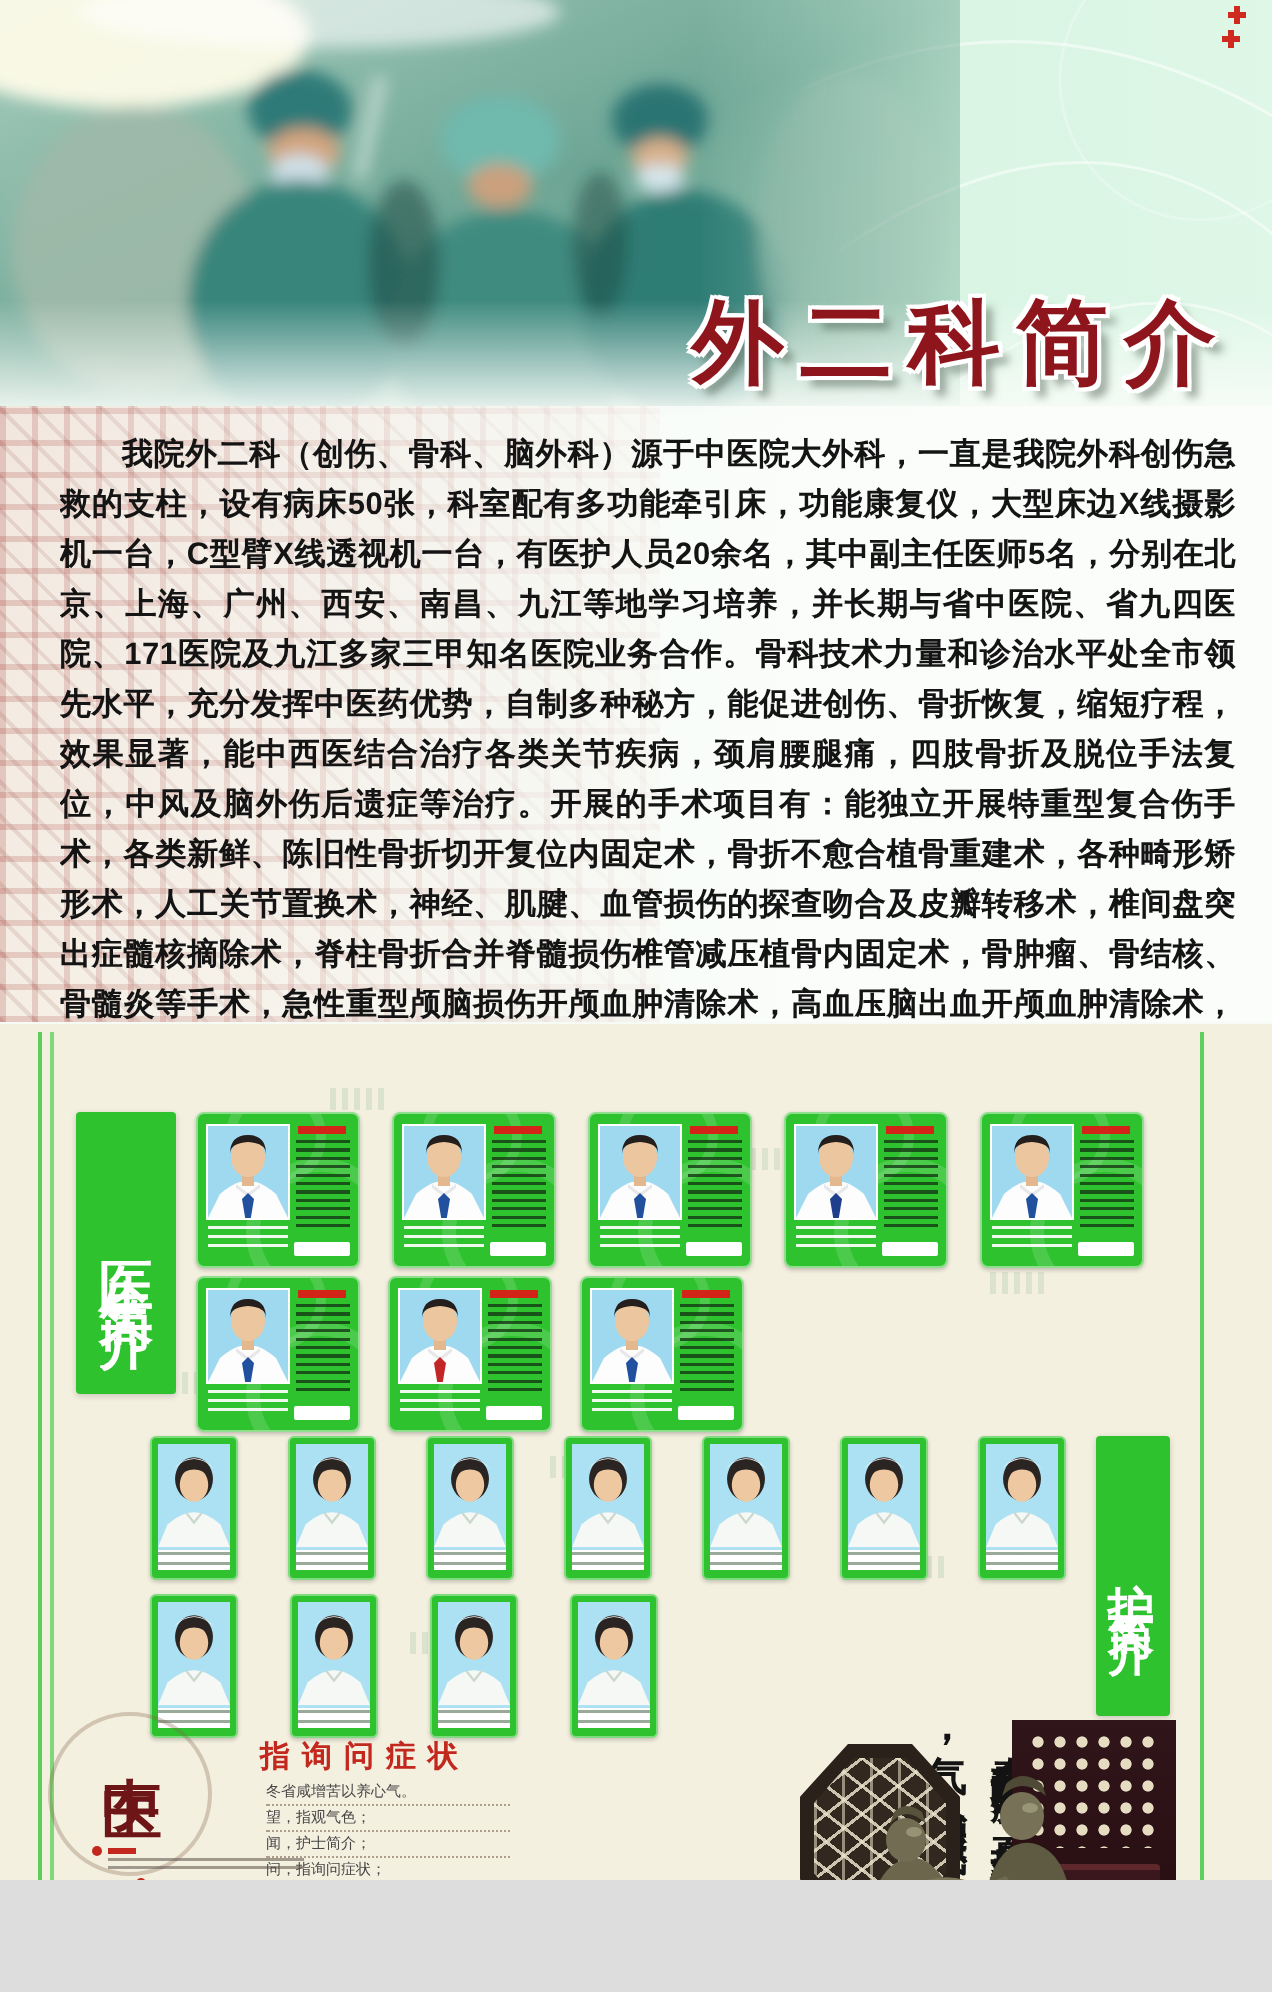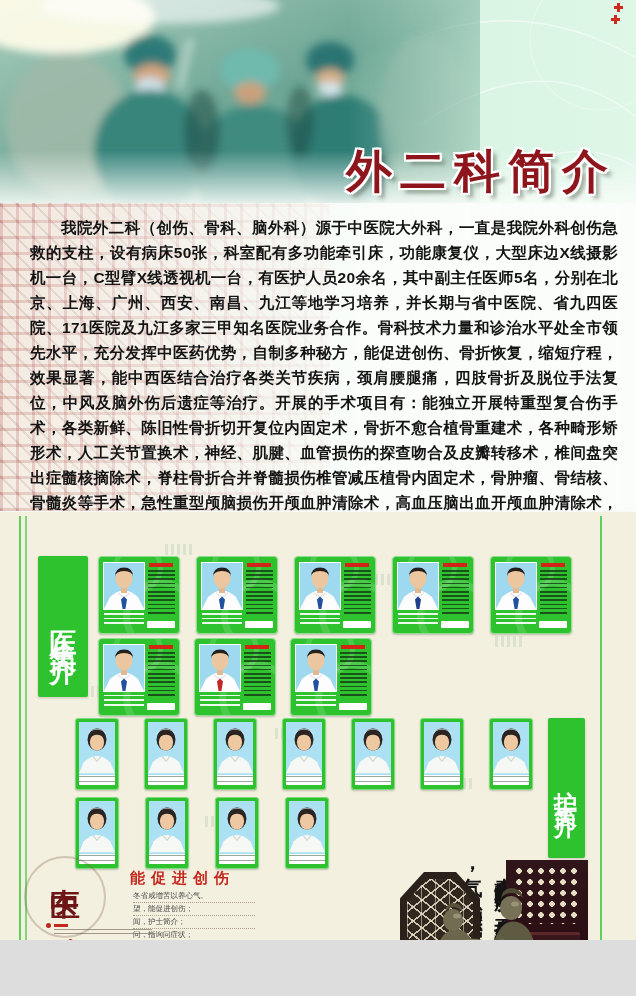--- a/index.html
+++ b/index.html
@@ -438,24 +438,24 @@
             </svg>
           </span>
           <span class="nstrip"></span>
         </div>
     </div>
 
     <div class="banner banner-nurse">护士简介</div>
 
     <span class="enso"></span>
     <div class="tcm-brand">中医</div>
-    <div class="sizhen-title">能促进创伤</div>
+    <div class="sizhen-title">指询问症状</div>
     <div class="sizhen-list">
       <div class="sz-line">冬省咸增苦以养心气。</div>
-      <div class="sz-line">望，能促进创伤；</div>
+      <div class="sz-line">望，指观气色；</div>
       <div class="sz-line">闻，护士简介；</div>
       <div class="sz-line">问，指询问症状；</div>
       <div class="sz-line">切，指摸脉象。</div>
     </div>
     <span class="bullet b1">
         <span class="dot"></span>
         <span class="lab"></span>
         <span class="txt"></span>
       </span>
     <span class="bullet b2">

